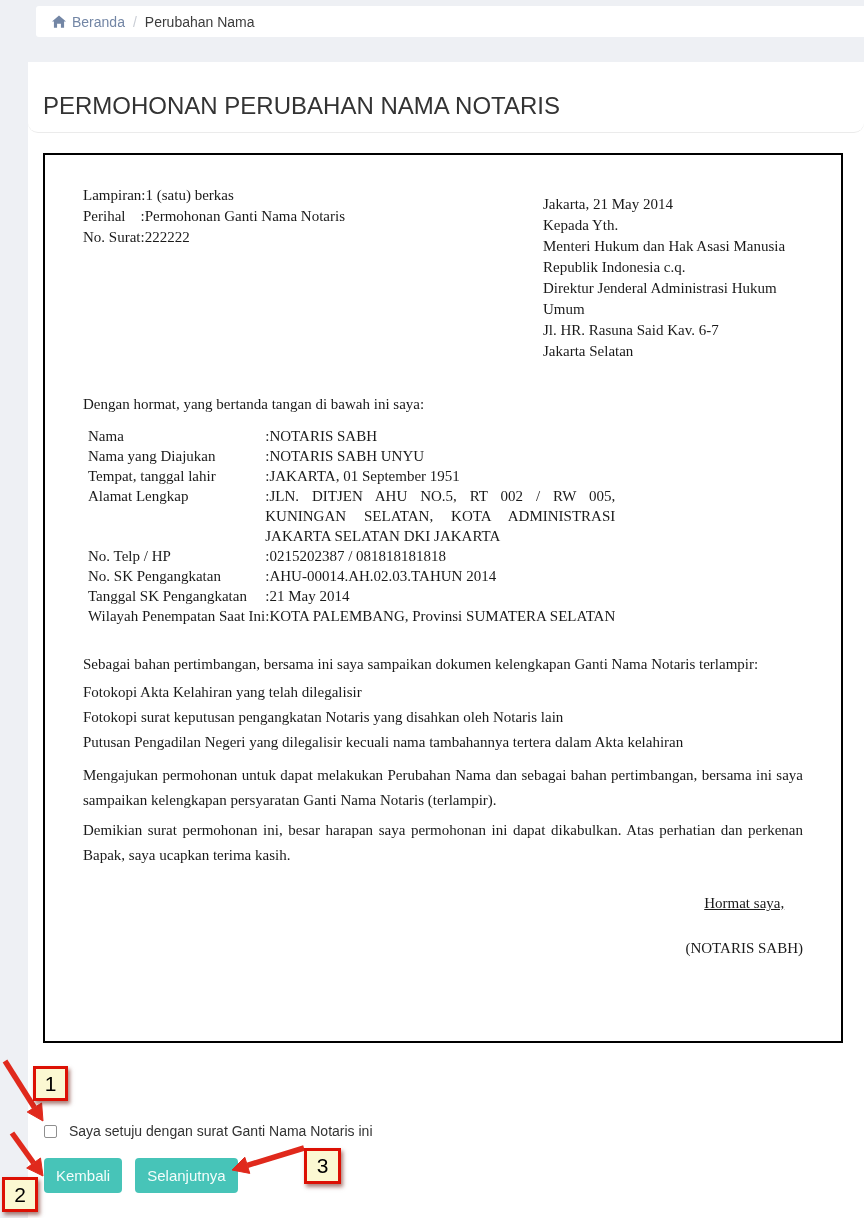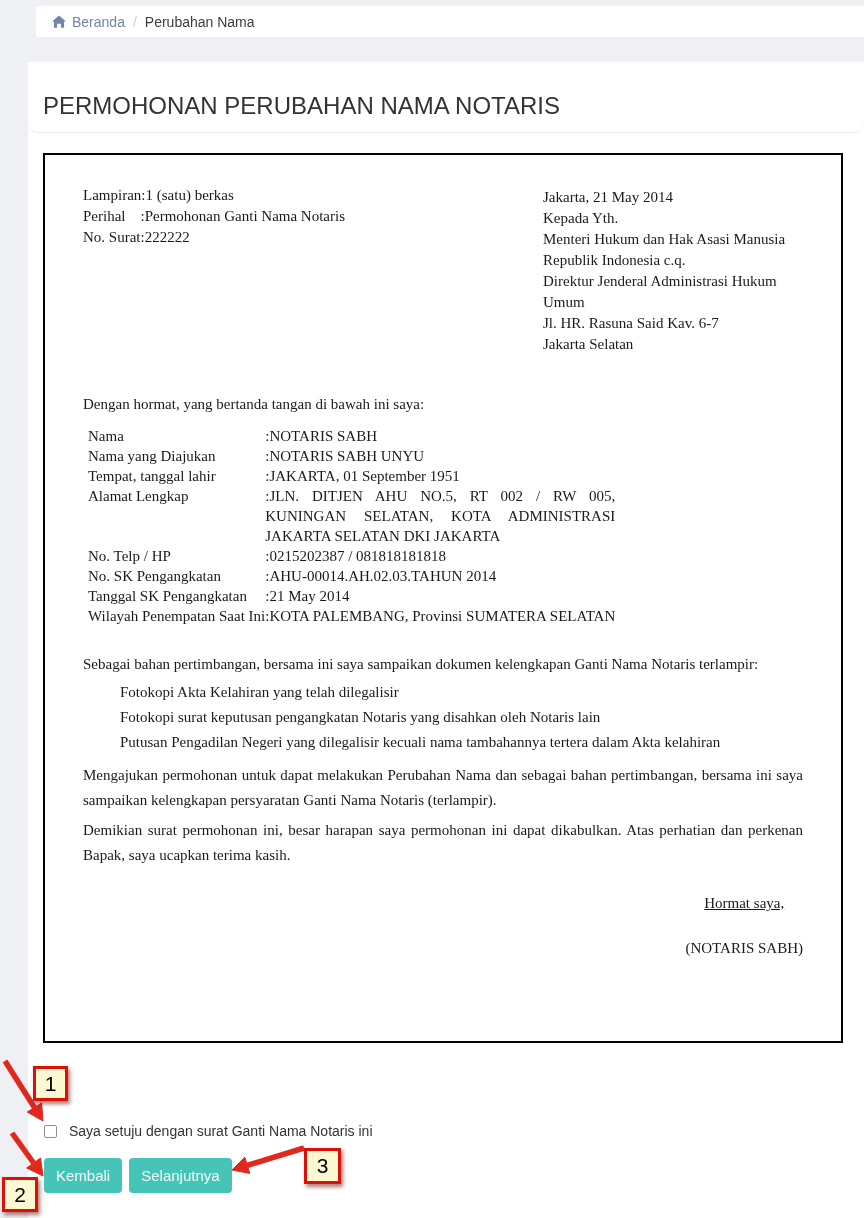--- a/index.html
+++ b/index.html
@@ -25,46 +25,46 @@
   .panel-header{height:71px;box-sizing:border-box;padding:30px 15px 0;border-bottom:1px solid #ebebeb;border-radius:10px;}
   .title{margin:0;font-size:24px;font-weight:400;color:#333;line-height:27px;}
   
   .letter{
     margin:20px 0 0 15px;width:800px;height:890px;box-sizing:border-box;
     border:2px solid #000;padding:30px 38px 0;
     font-family:"Liberation Serif",serif;font-size:15px;color:#1a1a1a;
   }
   .letter-head{position:relative;height:147px;}
   .meta .line{line-height:21px;white-space:pre;}
-  .recipient{position:absolute;left:460px;top:2px;}
+  .recipient{position:absolute;left:460px;top:9px;}
   .recipient .line{line-height:21px;}
   .salutation{margin:62px 0 0;line-height:21px;}
   .details{border-collapse:collapse;margin:11px 0 0 5px;}
   .details td{padding:0;vertical-align:top;line-height:20px;}
   .details .lbl{white-space:nowrap;min-width:160px;}
   .details .val{width:350px;text-align:justify;}
   .para{margin:0;line-height:25px;}
   .intro{margin-top:26px;}
   .attach-list{margin-top:3px;}
-  .attach-list .line{line-height:25px;margin-left:37px;}
+  .attach-list .line{line-height:25px;}
   .just{text-align:justify;}
   .request{margin-top:8px;}
   .closing{margin-top:5px;}
   .signoff-wrap{text-align:right;margin-top:25px;}
   .signoff-inner{display:inline-block;text-align:center;}
   .signoff-inner .signoff-label{line-height:21px;text-decoration:underline;}
   .sig{margin-top:24px;line-height:21px;}
   
   .agree-row{margin:80px 0 0 16px;display:flex;align-items:center;gap:12px;}
   .cb{
     appearance:none;-webkit-appearance:none;width:13px;height:13px;margin:0;
     border:1px solid #8f8f8f;border-radius:2px;background:#fff;cursor:pointer;
   }
   .agree-label{font-size:14px;color:#333;}
-  .btn-row{margin:19px 8px 0 16px;display:flex;gap:7px;}
+  .btn-row{margin:19px 8px 0 16px;display:flex;gap:13px;}
   .btn{
     border:none;border-radius:4px;background:#47c4b8;color:#f3fdfb;
     font-size:15px;font-family:"Liberation Sans",sans-serif;
     height:35px;padding:0 12px;cursor:pointer;
   }
   
   .arrows{position:absolute;left:0;top:0;z-index:4;pointer-events:none;}
   .note{
     position:absolute;z-index:5;box-sizing:border-box;
     background:#fbf8d2;border:3px solid #dc1004;

